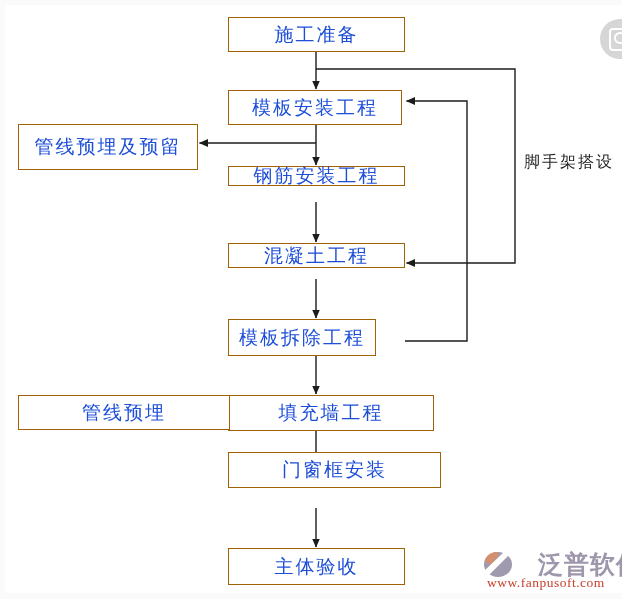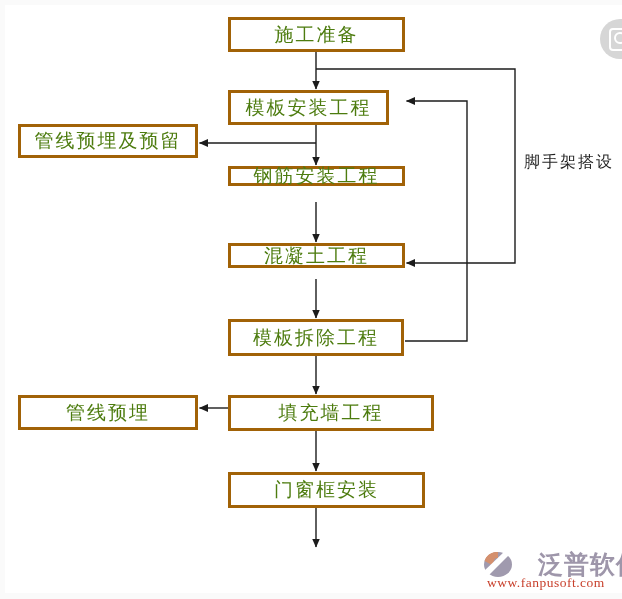--- a/index.html
+++ b/index.html
@@ -12,23 +12,23 @@
   }
   .paper{
     position:absolute;left:5px;top:5px;right:0;bottom:6px;
     background:#ffffff;
   }
   .wires{position:absolute;left:0;top:0;z-index:1;}
   .node{
     position:absolute;z-index:2;
     box-sizing:border-box;
     background:#ffffff;
-    border:3px solid #a16207;
+    border:1px solid #a16207;
     display:flex;align-items:center;justify-content:center;
-    font-size:19px;color:#4d7c0f;
+    font-size:19px;color:#1d4ed8;
     letter-spacing:2px;
     white-space:nowrap;
   }
   .float-label{
     position:absolute;z-index:2;
     font-size:16px;color:#1f1f1f;
     letter-spacing:2px;white-space:nowrap;text-align:right;
   }
   .preview-btn{
     position:absolute;z-index:4;
@@ -84,29 +84,30 @@
       <path d="M316,279 L316,318" marker-end="url(#arr)"></path>
       <path d="M316,356 L316,394" marker-end="url(#arr)"></path>
       <path d="M405,341 L467,341 L467,101 L406.5,101" marker-end="url(#arr)"></path>
       <path d="M316,431 L316,471" marker-end="url(#arr)"></path>
       <path d="M228,408 L199.5,408" marker-end="url(#arr)"></path>
       <path d="M316,508 L316,547" marker-end="url(#arr)"></path>
     </g>
   </svg>
 
   <div class="node" style="left:228px;top:17px;width:177px;height:35px">施工准备</div>
-  <div class="node" style="left:228px;top:90px;width:161px;height:35px">模板安装工程</div>
+  <div class="node" style="left:228px;top:90px;width:174px;height:35px">模板安装工程</div>
   <div class="node" style="left:228px;top:166px;width:177px;height:20px">钢筋安装工程</div>
   <div class="node" style="left:228px;top:243px;width:177px;height:25px">混凝土工程</div>
-  <div class="node" style="left:228px;top:319px;width:176px;height:37px">模板拆除工程</div>
+  <div class="node" style="left:228px;top:319px;width:148px;height:37px">模板拆除工程</div>
   <div class="node" style="left:228px;top:395px;width:206px;height:36px">填充墙工程</div>
-  <div class="node" style="left:228px;top:472px;width:197px;height:36px">门窗框安装</div>
+  <div class="node" style="left:228px;top:452px;width:213px;height:36px">门窗框安装</div>
+  <div class="node" style="left:228px;top:548px;width:177px;height:37px">主体验收</div>
 
-  <div class="node" style="left:18px;top:124px;width:180px;height:34px">管线预埋及预留</div>
-  <div class="node" style="left:18px;top:395px;width:180px;height:35px">管线预埋</div>
+  <div class="node" style="left:18px;top:124px;width:180px;height:46px">管线预埋及预留</div>
+  <div class="node" style="left:18px;top:395px;width:212px;height:35px">管线预埋</div>
 
   <div class="float-label" style="left:524px;top:152px">脚手架搭设</div>
 
   <div class="preview-btn">
     <div class="preview-glyph">
       <div class="lens"></div>
       <div class="handle"></div>
     </div>
   </div>
 

